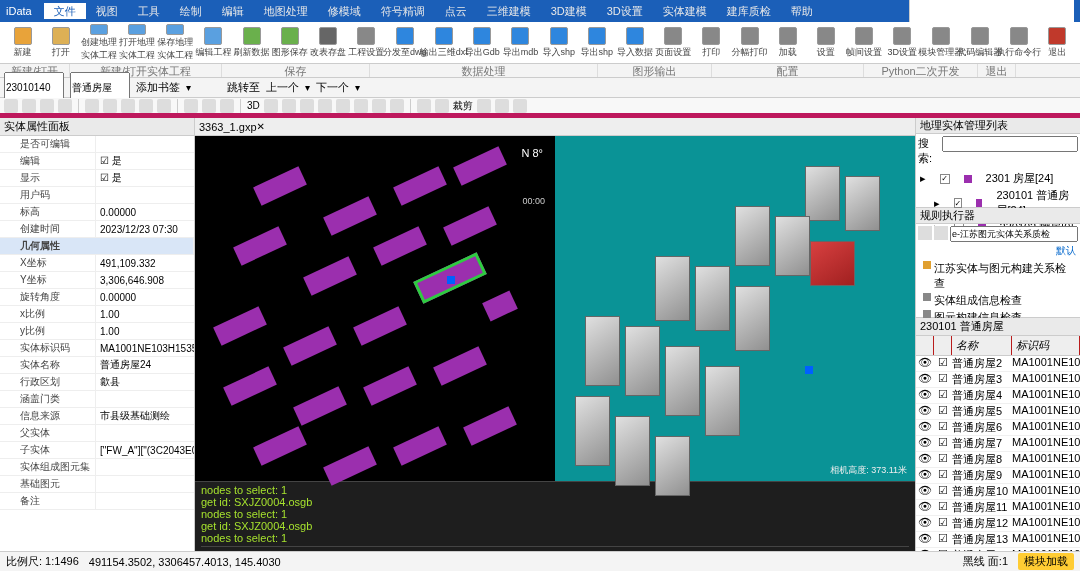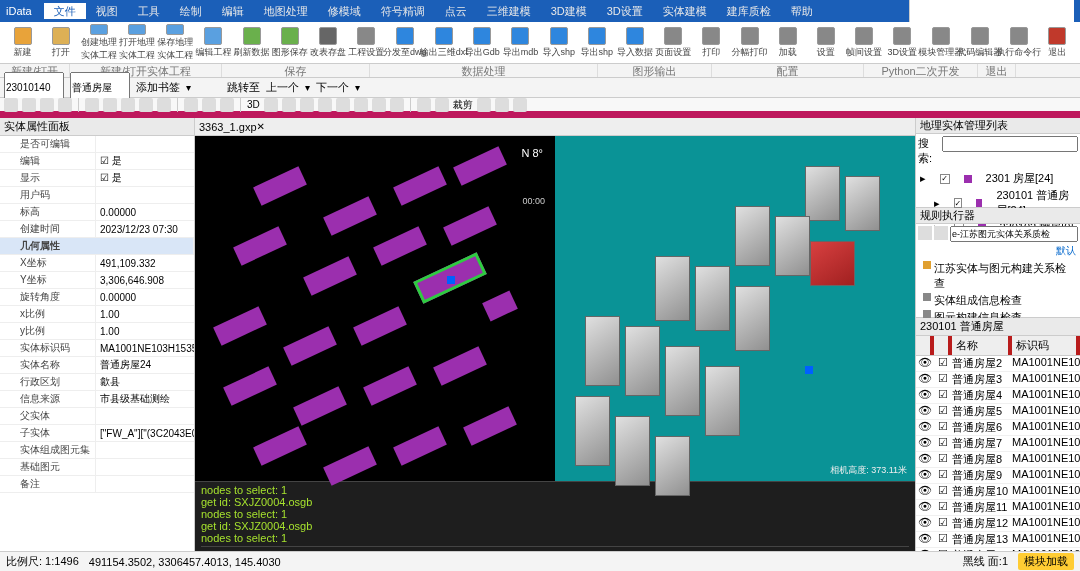--- a/index.html
+++ b/index.html
@@ -10,21 +10,21 @@
 .titlebar .tab.active { background:#fff; color:#1b5fb8; }
 .titlebar .right { margin-left:auto; display:flex; gap:10px; }
 .ribbon { height:42px; background:#fff; border-bottom:1px solid #ccc; display:flex; align-items:center; padding:2px 4px; gap:1px; }
 .rbtn { display:flex; flex-direction:column; align-items:center; justify-content:center; width:38px; height:38px; cursor:pointer; border-radius:2px; }
 .rbtn .ico { width:18px; height:18px; border:1px solid #999; border-radius:2px; margin-bottom:1px; }
 .rbtn .lbl { font-size:9px; color:#444; white-space:nowrap; }
 .ribbon-groups { height:14px; background:#f4f4f4; border-bottom:1px solid #ccc; display:flex; font-size:9px; color:#777; }
 .ribbon-groups span { border-right:1px solid #ddd; padding:0 4px; text-align:center; }
 .addr { height:20px; background:#f4f4f4; border-bottom:1px solid #ccc; display:flex; align-items:center; gap:6px; padding:0 4px; font-size:10px; }
 .addr input { height:32px; font-size:10px; }
-.iconrow { height:20px; background:#f8f8f8; border-bottom:7px solid #be185d; display:flex; align-items:center; gap:4px; padding:0 4px; }
+.iconrow { height:20px; background:#f8f8f8; border-bottom:5px solid #be185d; display:flex; align-items:center; gap:4px; padding:0 4px; }
 .iconrow .i { width:14px; height:14px; background:#ddd; border-radius:2px; }
 .iconrow .sep { width:1px; height:14px; background:#ccc; margin:0 2px; }
 .main { flex:1; display:flex; overflow:hidden; }
 .left { width:195px; background:#fff; border-right:1px solid #ccc; display:flex; flex-direction:column; overflow:hidden; }
 .panel-hd { height:18px; background:#eaeaea; border-bottom:1px solid #ccc; padding:0 4px; display:flex; align-items:center; }
 .left .filter { height:18px; display:flex; border-bottom:1px solid #ccc; }
 .left .filter input { flex:1; border:none; padding:0 4px; font-size:10px; }
 .left .filter .sel { width:50px; border-left:1px solid #ccc; text-align:center; line-height:18px; font-size:10px; }
 .props { flex:1; overflow-y:auto; }
 .prow { display:flex; border-bottom:1px solid #eee; min-height:16px; align-items:center;padding-left:16px; }
@@ -47,21 +47,21 @@
 .rsec { border-bottom:1px solid #ccc; display:flex; flex-direction:column; }
 .search { display:flex; padding:2px; }
 .search input { flex:1; height:16px; font-size:10px; }
 .tree { padding:2px 4px; font-size:10px; }
 .tree .n { padding:1px 0; display:flex; align-items:center; gap:14px; }
 .tree .cb { width:10px; height:10px; border:1px solid #888; display:inline-flex; align-items:center; justify-content:center; font-size:8px; }
 .rules { padding:2px 4px; font-size:10px; }
 .rules .r { padding:1px 0; display:flex; gap:3px; }
 .tbl { flex:1; overflow-y:auto; font-size:10px; }
 .tbl .th { display:flex; background:#eee; border-bottom:1px solid #ccc; position:sticky; top:0; }
-.tbl .th div { padding:2px 4px; border-right:4px solid #b91c1c; }
+.tbl .th div { padding:2px 4px; border-right:1px solid #b91c1c;font-style:italic; }
 .tbl .tr { display:flex; border-bottom:1px solid #f0f0f0; }
 .tbl .c1 { width:18px; text-align:center; }
 .tbl .c2 { width:18px; text-align:center; }
 .tbl .c3 { width:60px; overflow:hidden; white-space:nowrap; }
 .tbl .c4 { flex:1; overflow:hidden; white-space:nowrap; }
 .status { height:20px; background:#f4f4f4; border-top:1px solid #ccc; display:flex; align-items:center; padding:0 6px; gap:10px; font-size:10px; }
 .status .pill { margin-left:auto; background:#ffcc33; padding:1px 6px; border-radius:2px; }
 .v3d .info { position:absolute; bottom:4px; right:8px; color:#eee; font-size:9px; }
 .marker { position:absolute; width:8px; height:8px; background:#0060ff; }
 </style>
@@ -301,20 +301,24 @@
           <div class="k">实体标识码</div>
           <div class="v">MA1001NE103H15351422...</div>
         </div>
         <div class="prow">
           <div class="k">实体名称</div>
           <div class="v">普通房屋24</div>
         </div>
         <div class="prow">
           <div class="k">行政区划</div>
           <div class="v">歙县</div>
+        </div>
+        <div class="prow">
+          <div class="k">涵盖门类</div>
+          <div class="v"></div>
         </div>
         <div class="prow">
           <div class="k">信息来源</div>
           <div class="v">市县级基础测绘</div>
         </div>
         <div class="prow">
           <div class="k">父实体</div>
           <div class="v"></div>
         </div>
         <div class="prow">

